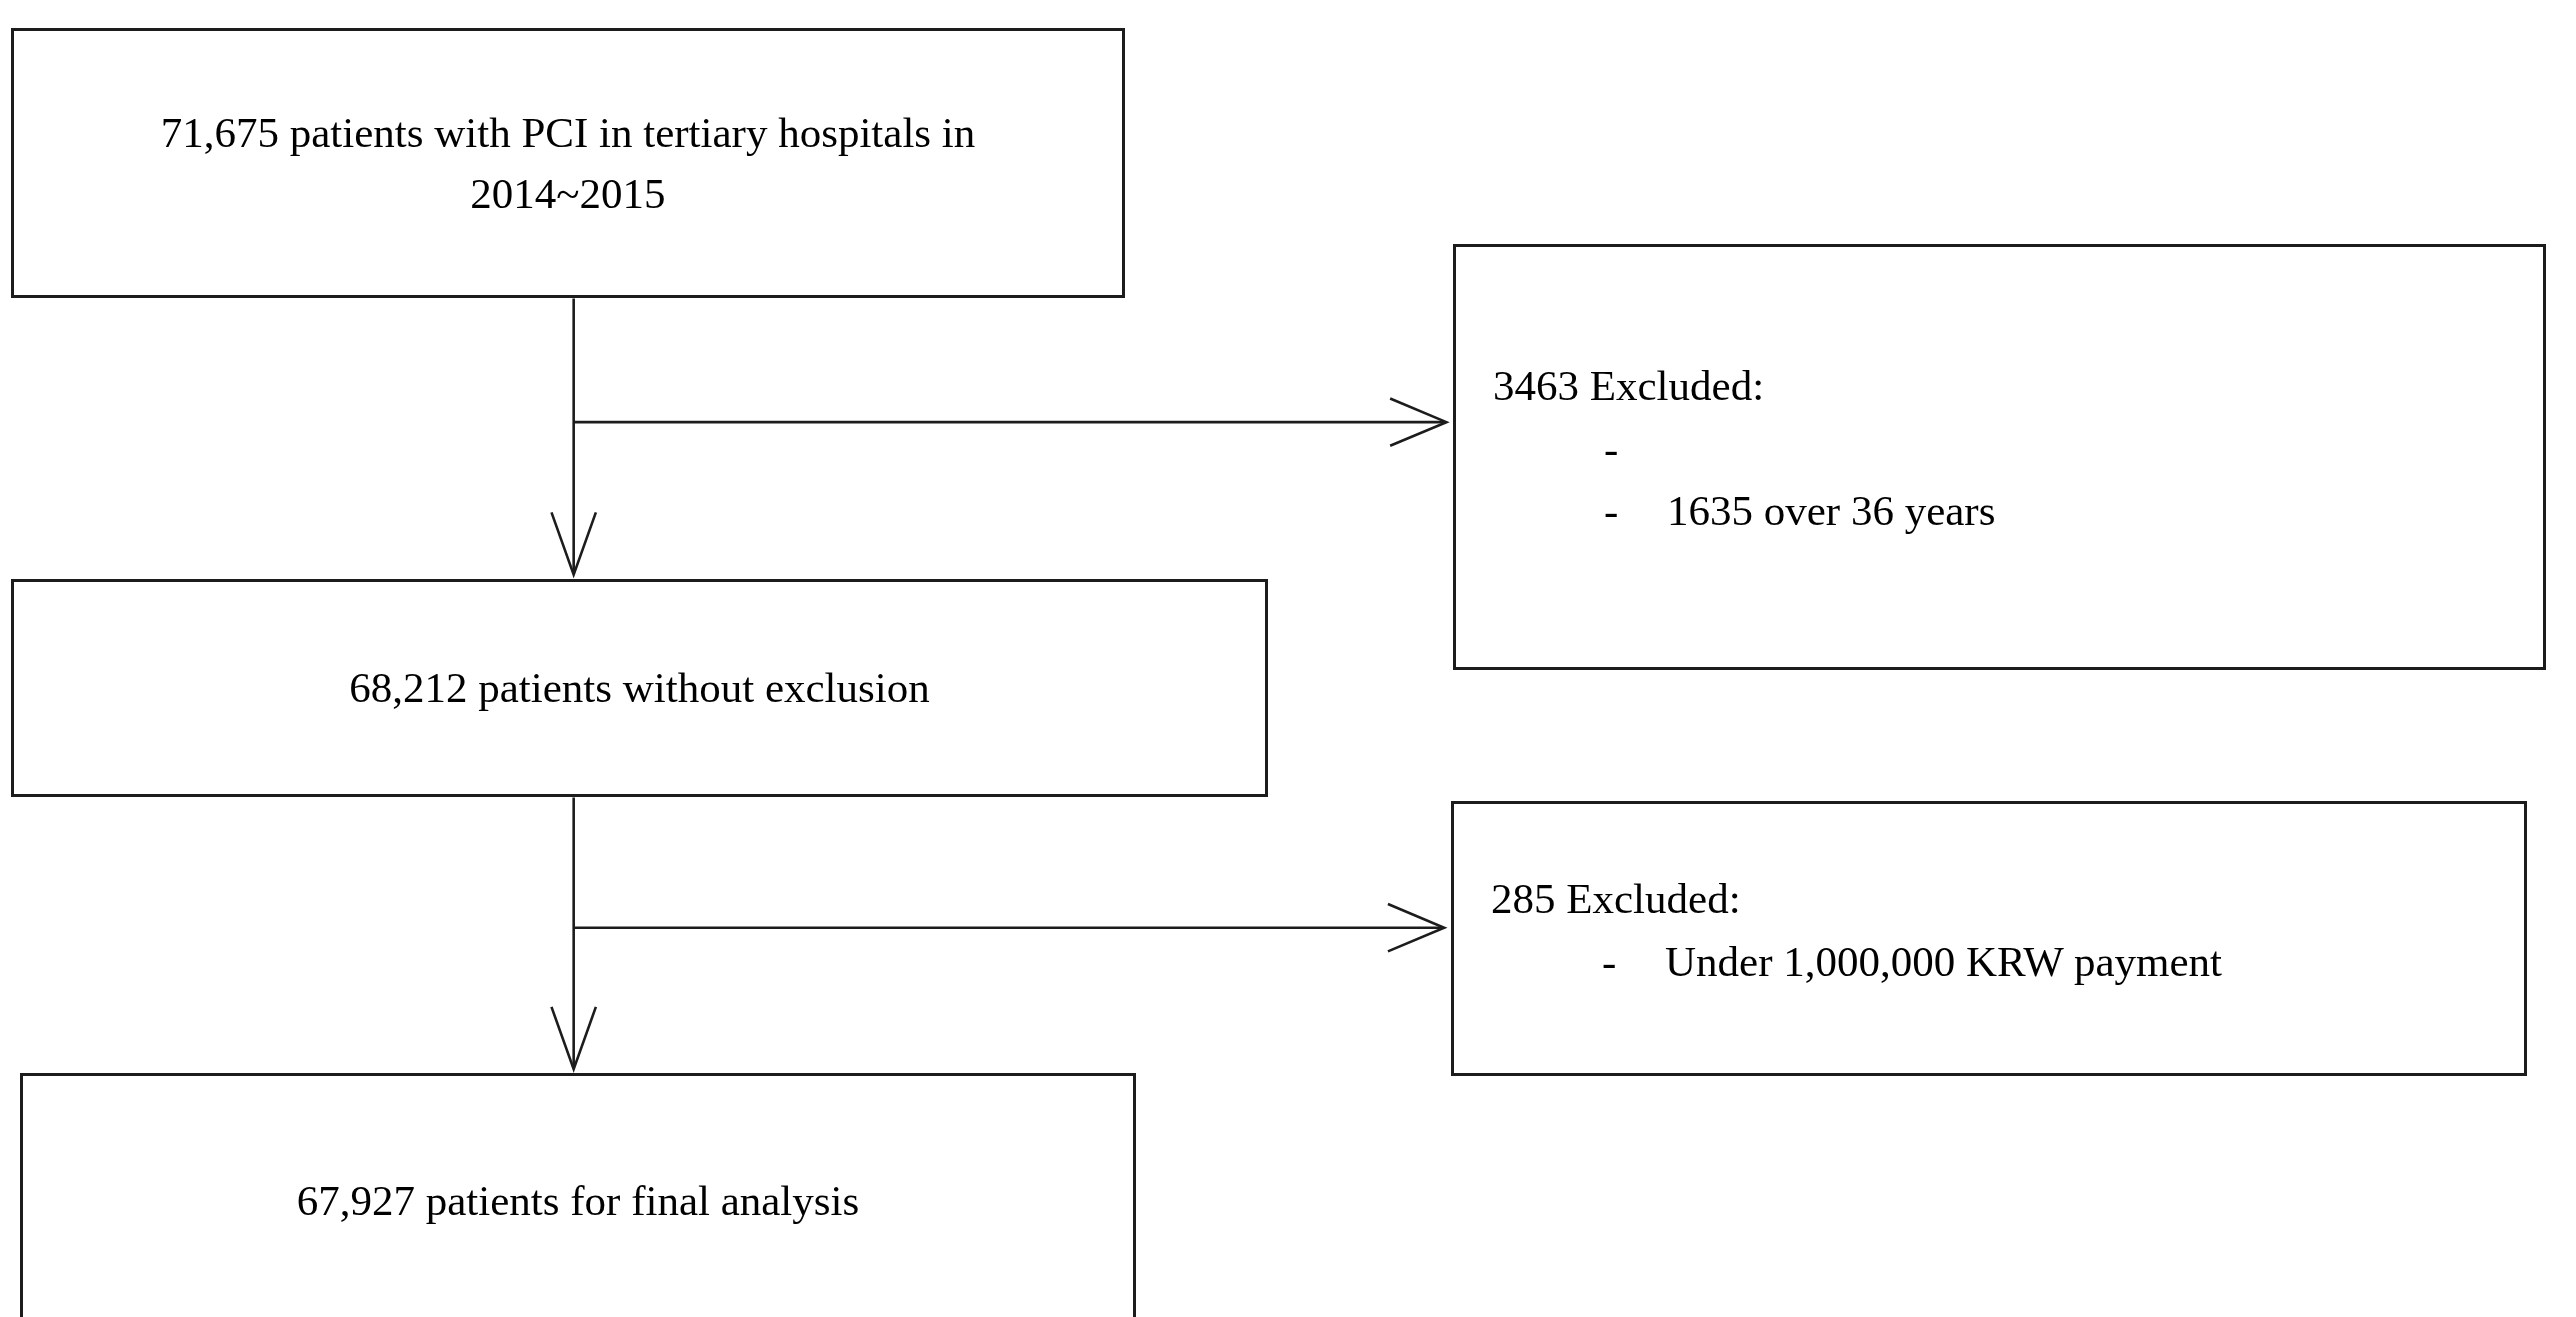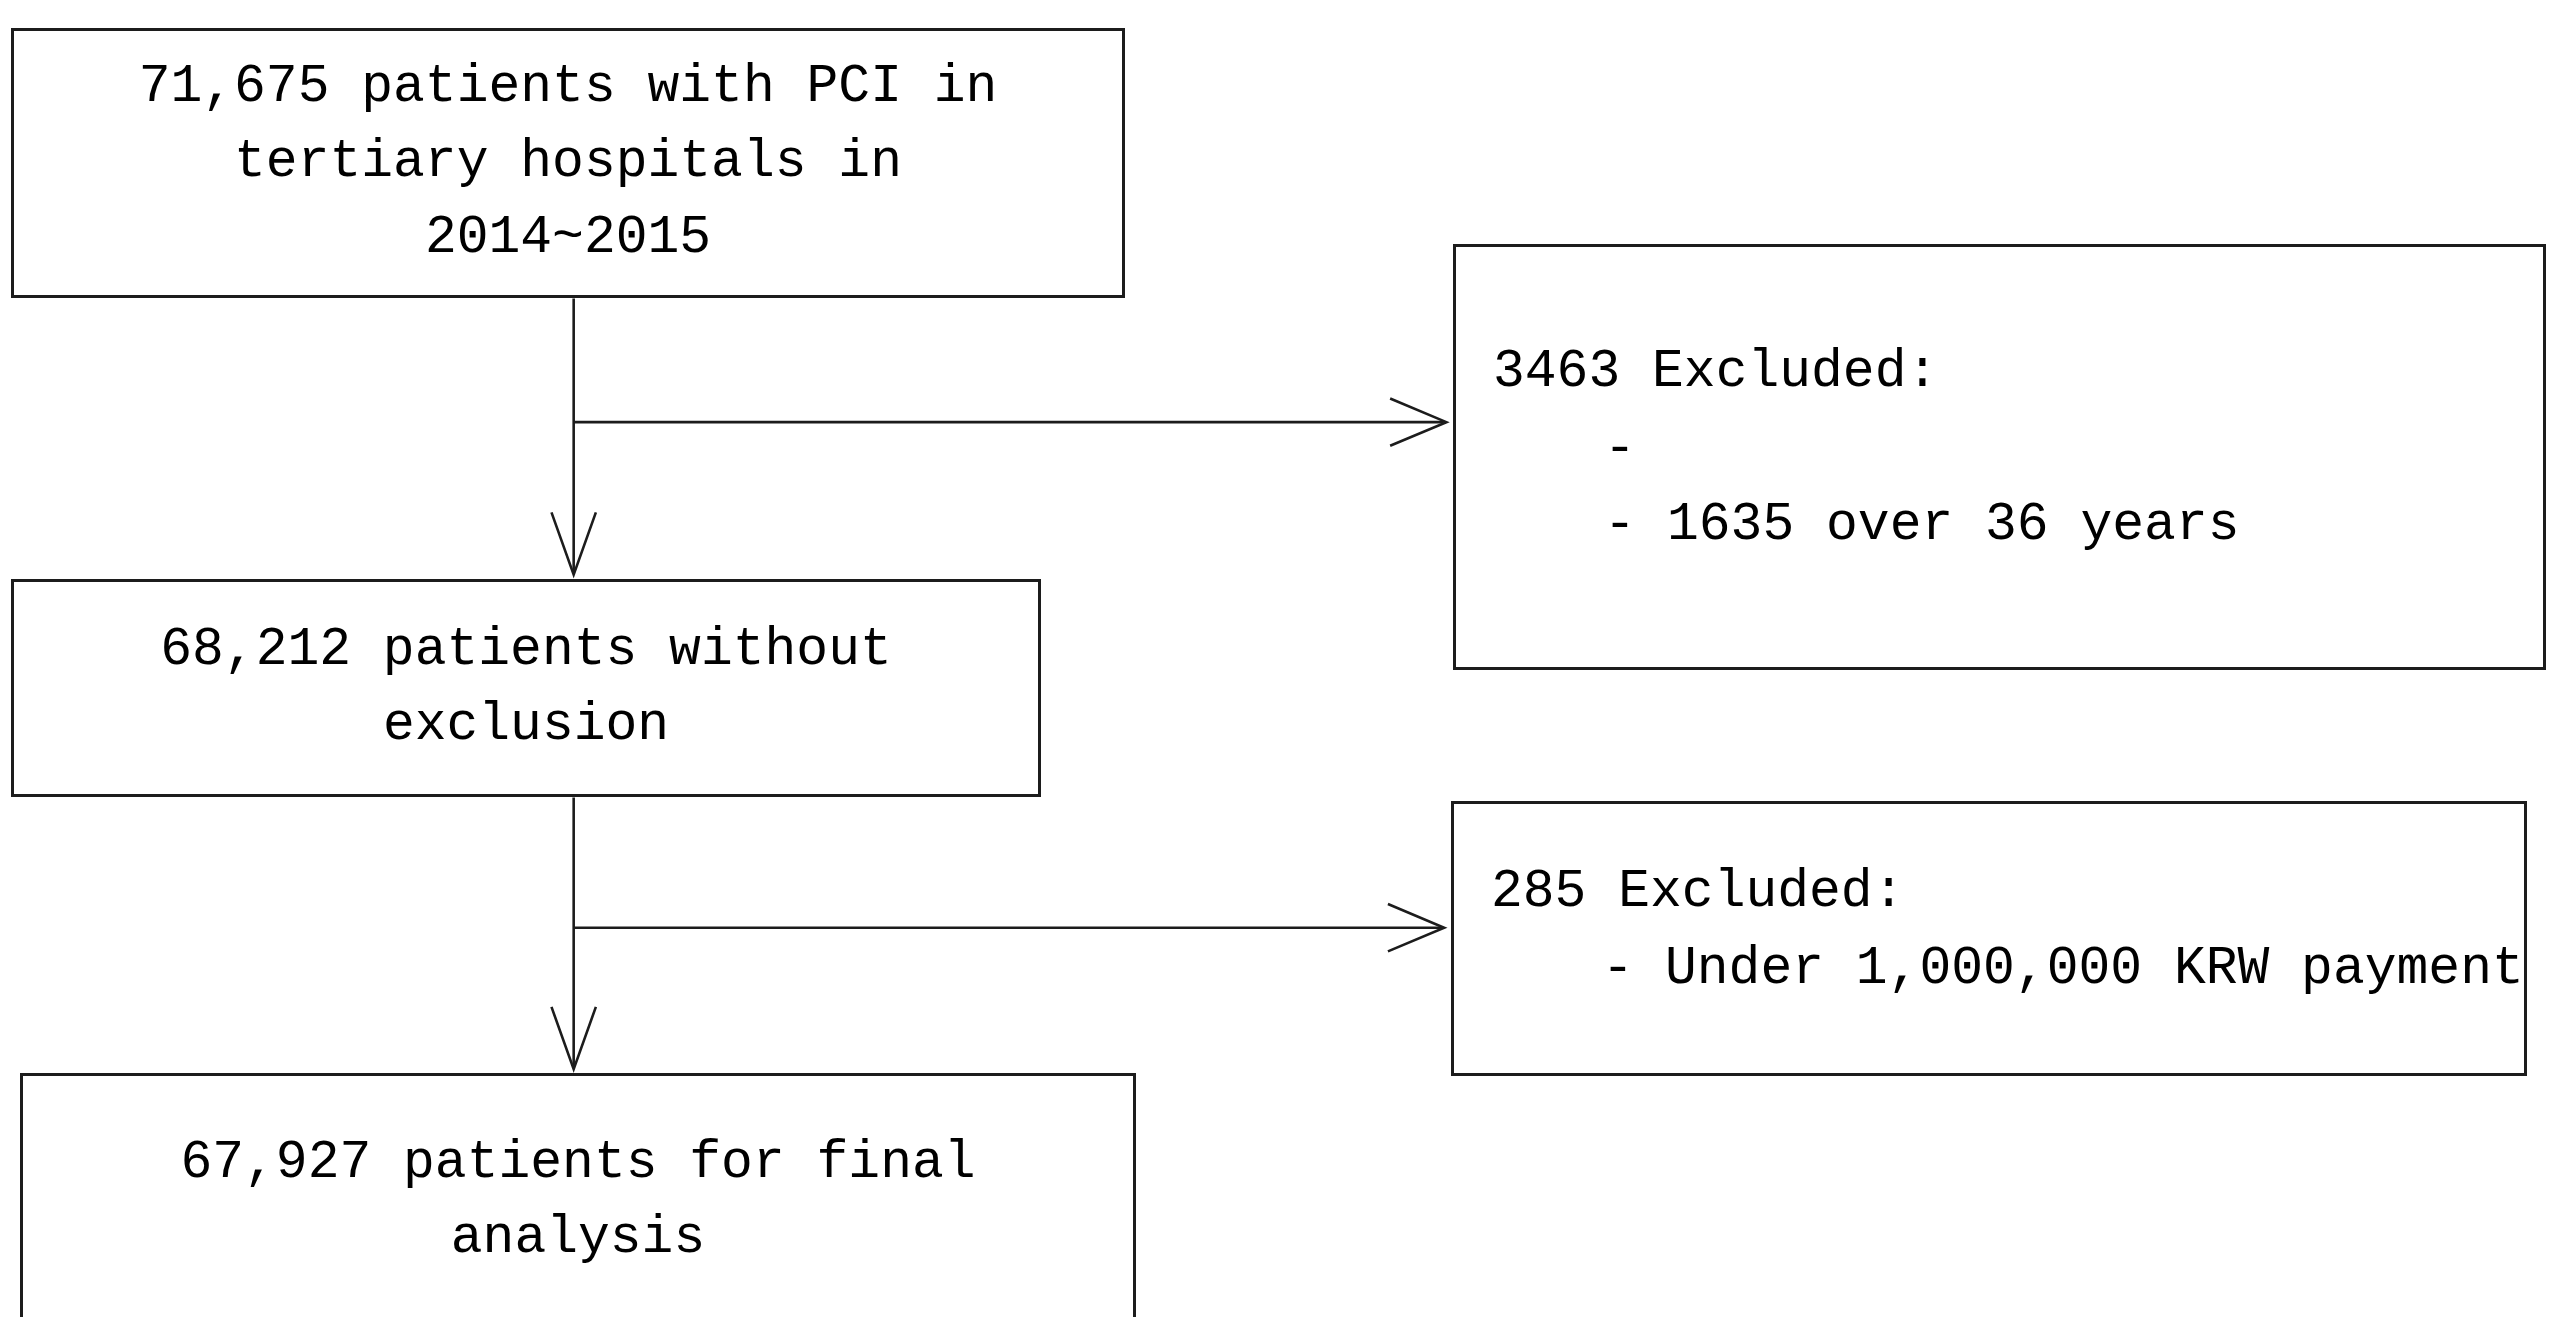--- a/index.html
+++ b/index.html
@@ -24,33 +24,32 @@
     height: 1318px;
     pointer-events: none;
   }
   .box {
     position: absolute;
     box-sizing: border-box;
     border: 3px solid #1c1c1c;
     background: #ffffff;
     display: flex;
     align-items: center;
-    font-size: 53px;
+    font-size: 43px;
     line-height: 1.42;
-    font-family: Liberation Mono, monospace;
   }
   .box.centered {
     justify-content: center;
     text-align: center;
   }
   .box.centered .box-text {
     max-width: 888px;
   }
   .box-initial { left: 11px;   top: 28px;   width: 1114px; height: 270px; }
-  .box-after   { left: 11px;   top: 579px;  width: 1030px; height: 218px; }
+  .box-after   { left: 11px;   top: 579px;  width: 1257px; height: 218px; }
   .box-final   { left: 20px;   top: 1073px; width: 1116px; height: 256px; }
   .box-excl1   { left: 1453px; top: 244px;  width: 1093px; height: 426px; }
   .box-excl2   { left: 1451px; top: 801px; width: 1076px; height: 275px; }
   .box.exclusion {
     flex-direction: column;
     align-items: flex-start;
     justify-content: center;
     padding: 0 22px 16px 37px;
     line-height: 1.45;
   }

